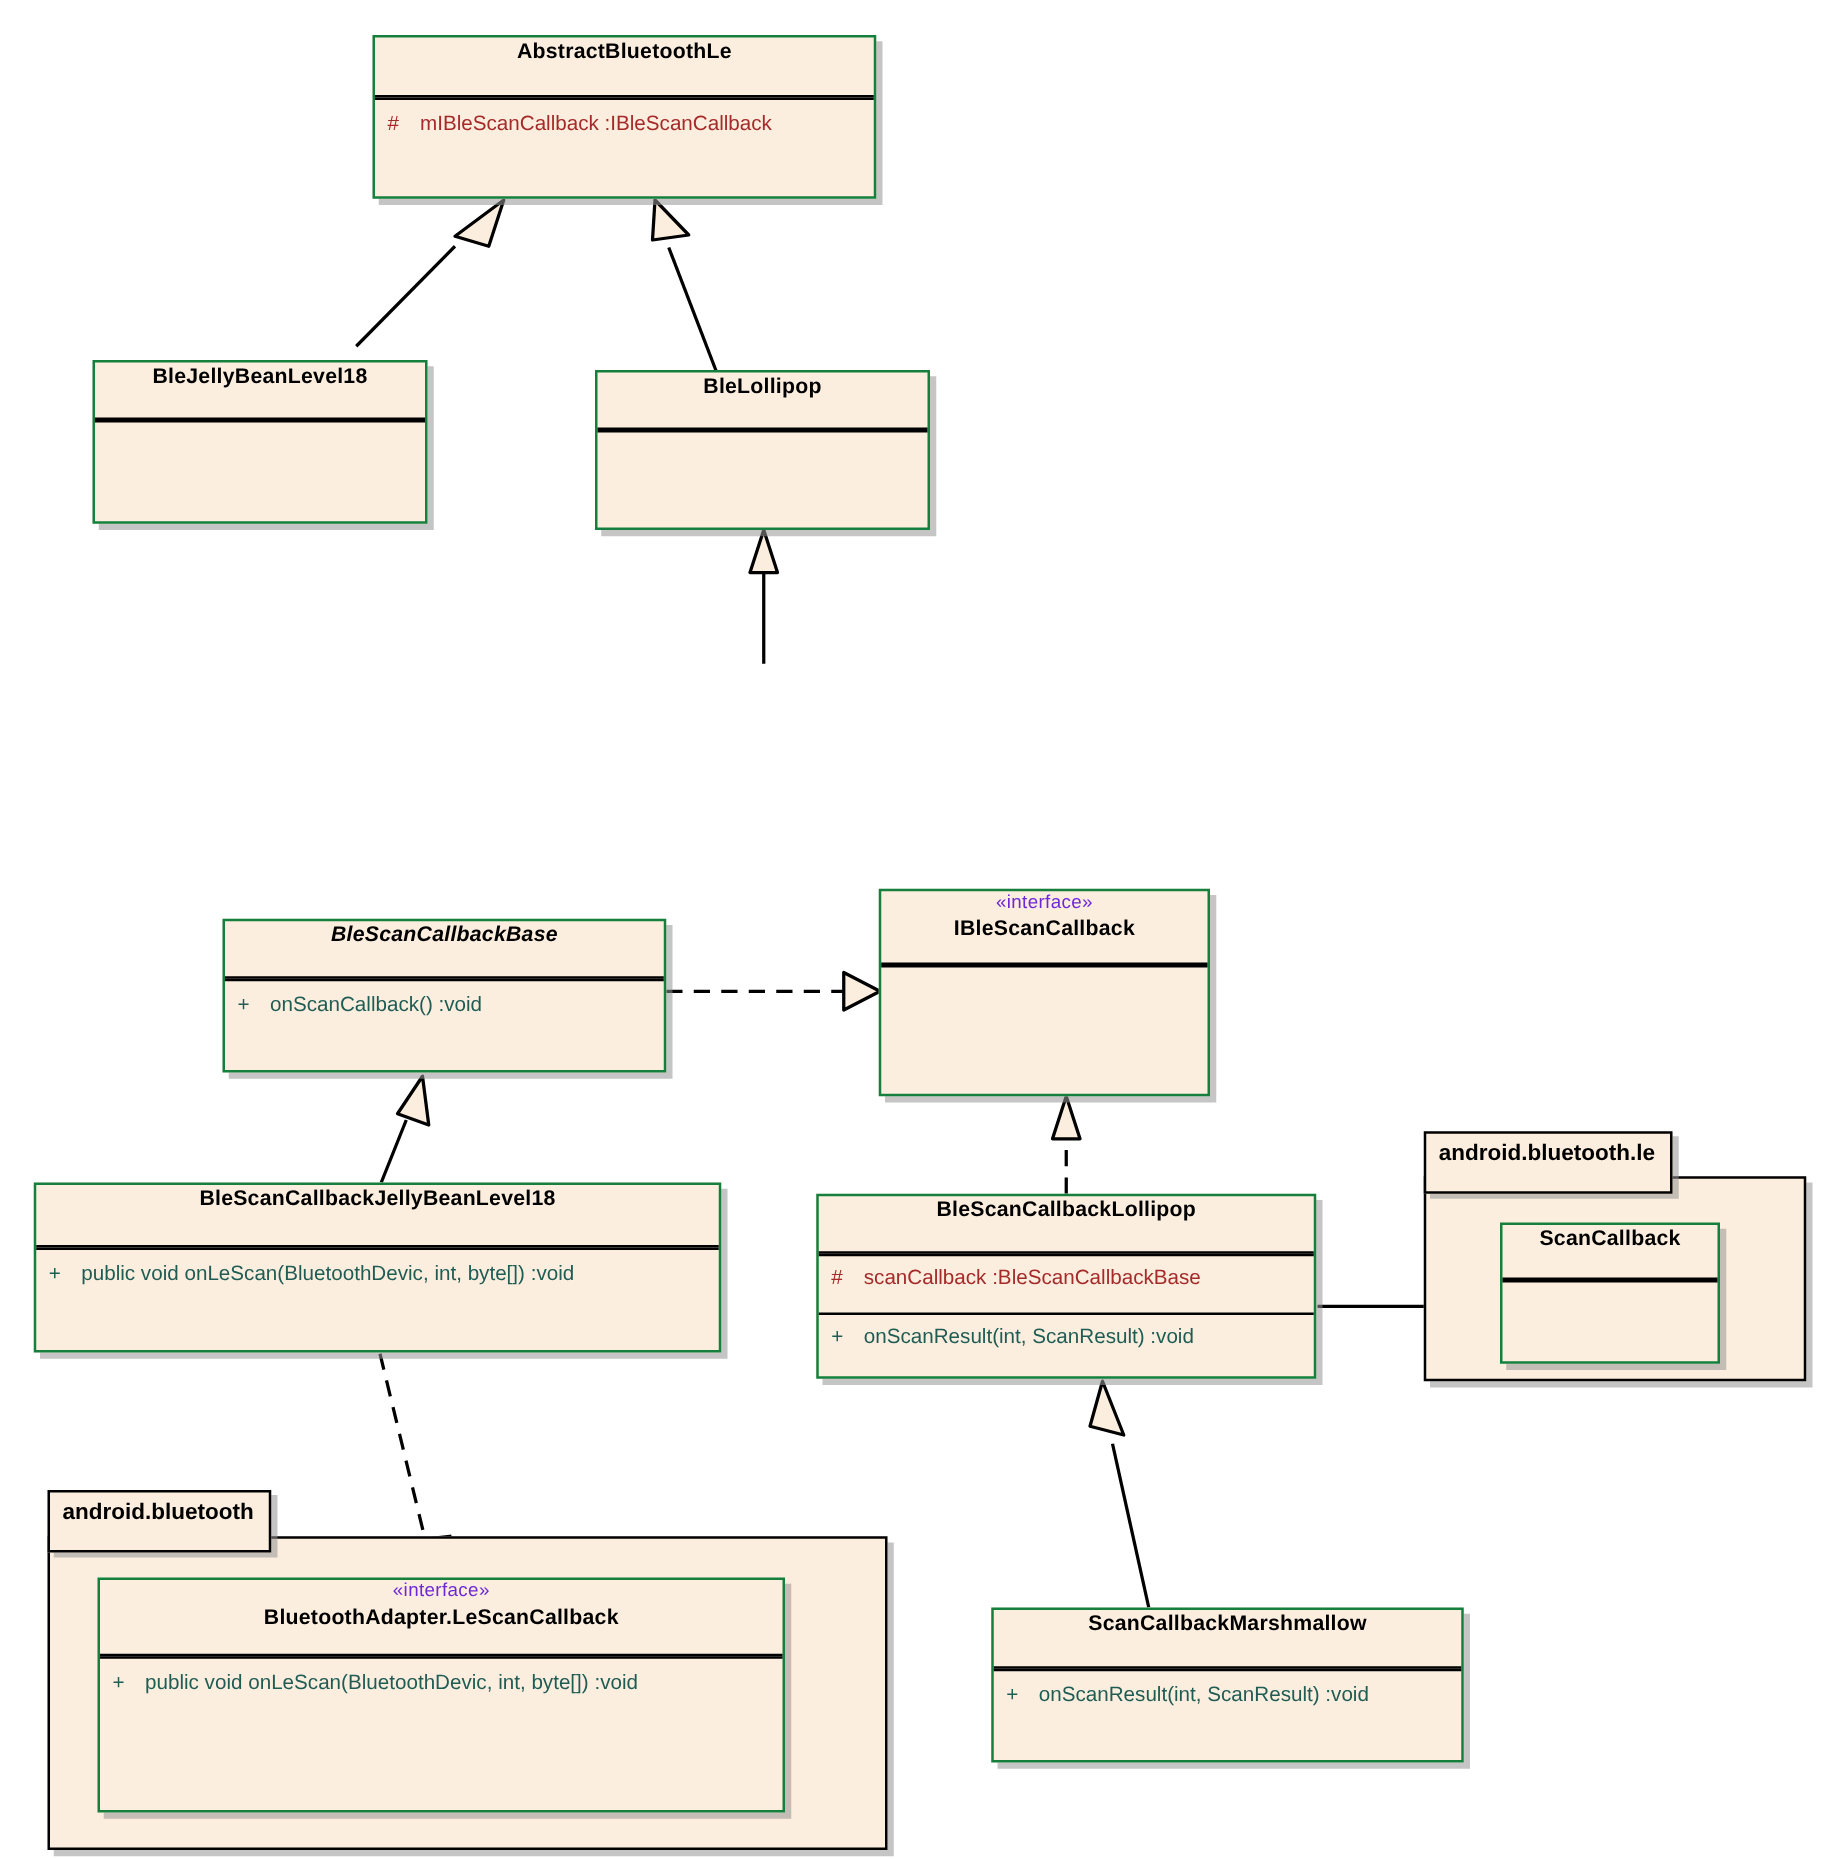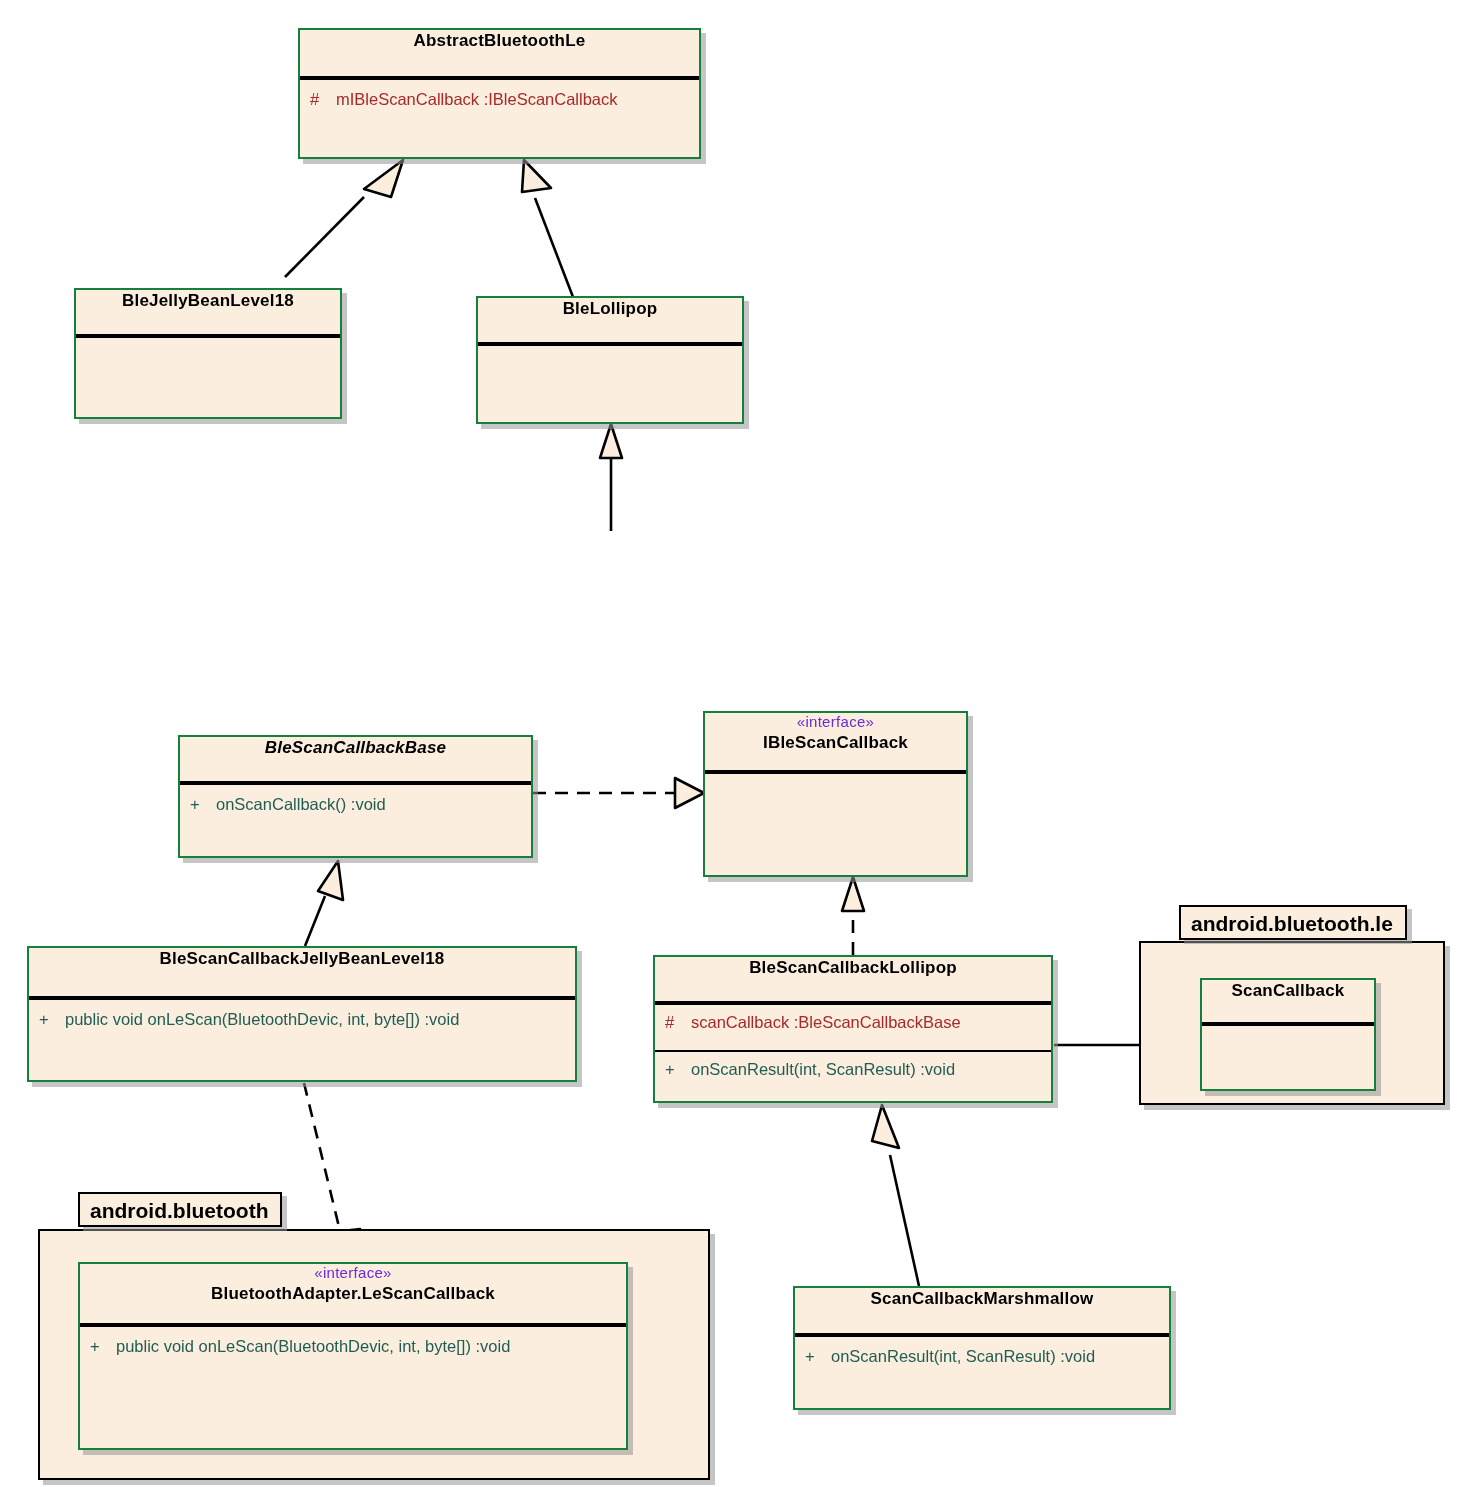--- a/index.html
+++ b/index.html
@@ -89,27 +89,26 @@
     z-index: 2;
   }
   .pkg-tab {
     position: absolute;
     left: 0;
     top: 0;
     background: #FCEEDE;
     border: 2px solid #000;
     box-sizing: border-box;
     font-weight: bold;
-    font-size: 21px;
+    font-size: 18px;
     color: #000;
-    padding: 5px 12px 2px 10px;
+    padding: 5px 12px 20px 10px;
     white-space: nowrap;
     box-shadow: 5px 4px 0 0 rgba(150,150,150,0.55);
     z-index: 2;
-    margin-left: 40px;
   }
   .pkg-body {
     position: absolute;
     background: #FCEEDE;
     border: 2px solid #000;
     box-sizing: border-box;
     box-shadow: 5px 5px 0 0 rgba(150,150,150,0.55);
     z-index: 1;
   }
 </style>

